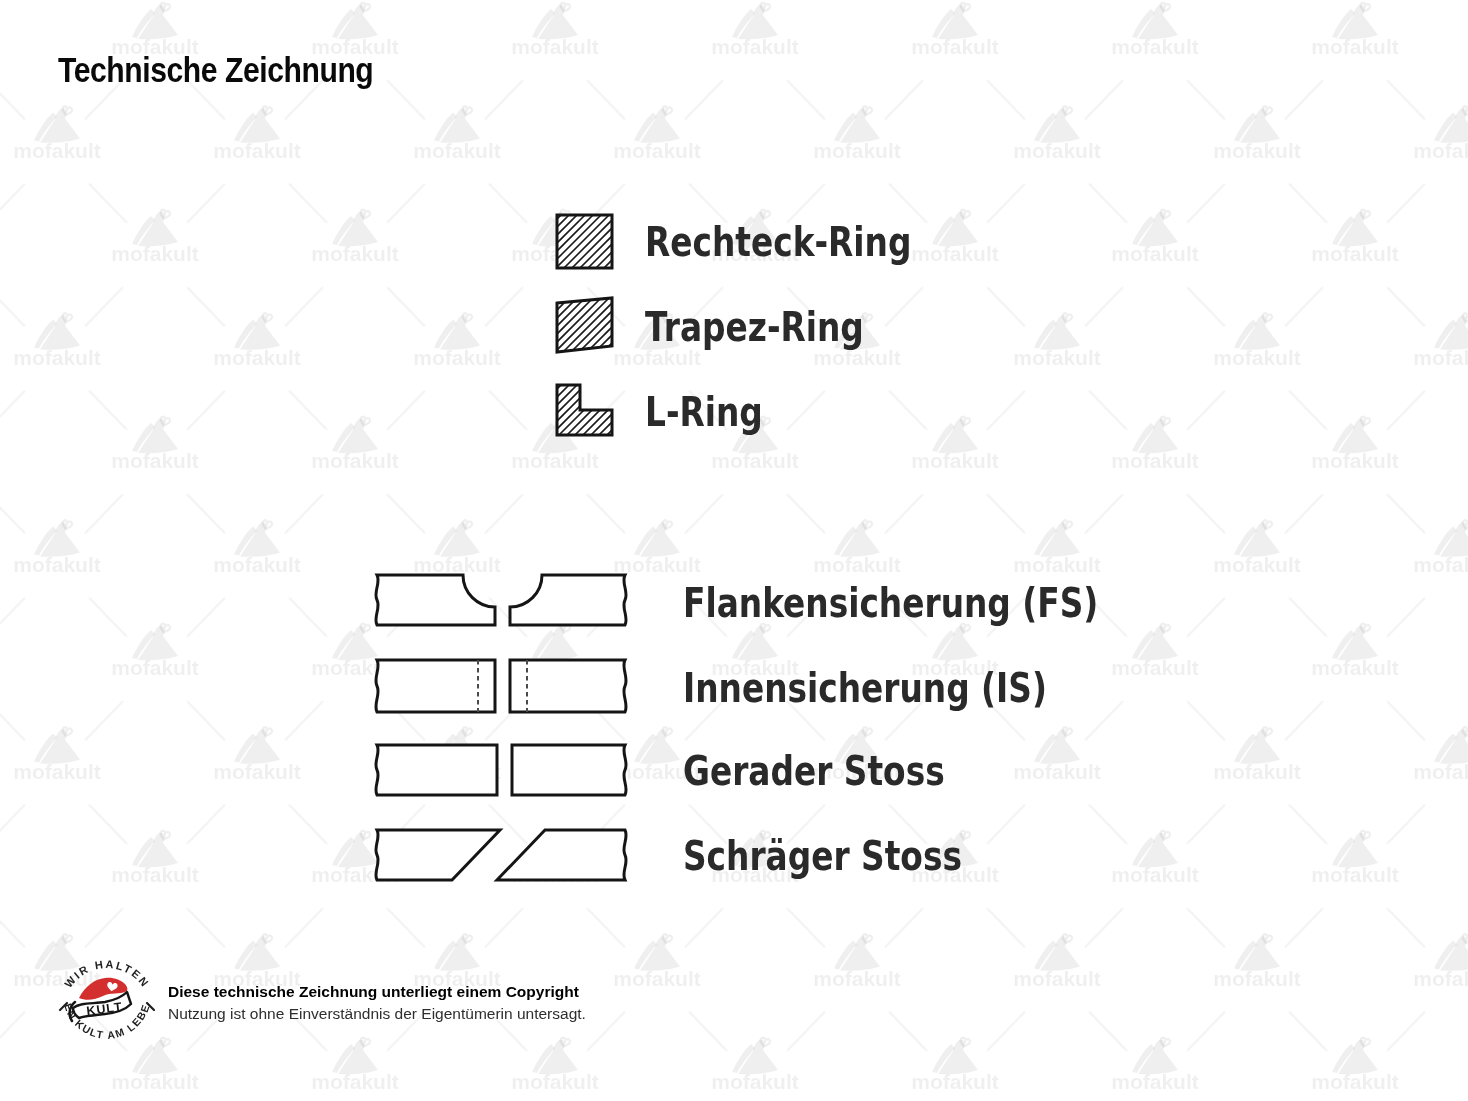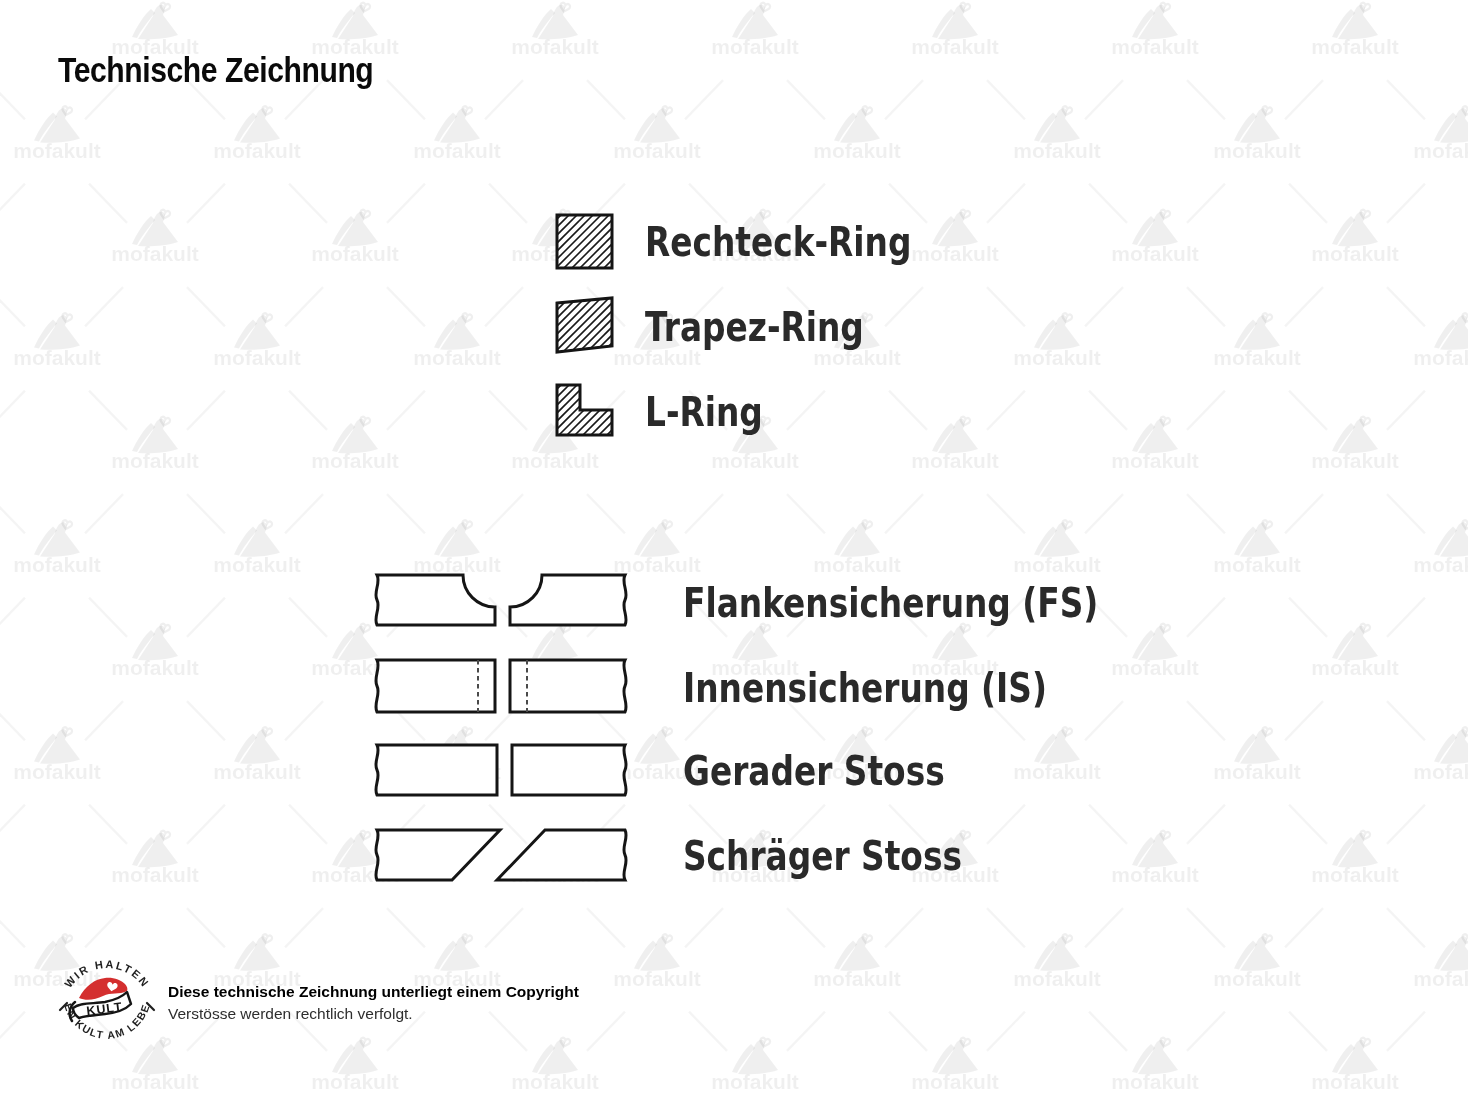--- a/index.html
+++ b/index.html
@@ -894,16 +894,16 @@
       <path d="M 17,63 C 13,57 14,49 20,44" fill="none" stroke="#151515" stroke-width="2.5" stroke-linecap="round"></path>
       <path d="M 24,40 C 30,28 40,21 50,20 C 58,19 66,22 70,26 C 72,28 73,31 72,33 C 64,37 56,34 48,38 C 40,42 31,43 24,40 Z" fill="#d42f2f"></path>
       <path d="M 0,2.2 C -0.4,0.8 -1.8,0 -3,0.6 C -4.4,1.4 -4.6,3.2 -3.4,4.6 L 0,7.6 L 3.4,4.6 C 4.6,3.2 4.4,1.4 3,0.6 C 1.8,0 0.4,0.8 0,2.2 Z" transform="translate(58,24) rotate(10) scale(1.25)" fill="#ffffff"></path>
       <path d="M 18,50 C 26,44 38,46 50,44 C 60,42 68,38 72,34 L 76,46 C 70,52 60,55 50,56 C 40,57 30,58 24,60 C 20,57 18,54 18,50 Z" fill="#ffffff" stroke="#151515" stroke-width="2.4" stroke-linejoin="round"></path>
       <text x="50" y="55" transform="rotate(-7 50 55)" text-anchor="middle" font-size="12.5" font-weight="bold" letter-spacing="1" fill="#161616">KULT</text>
     </g>
   </svg>
 
   <div id="copyright" class="abs">
     <div><span class="b">Diese technische Zeichnung unterliegt einem Copyright</span><span></span></div>
-    <div><span class="b"></span><span>Verstösse werden rechtlich verfolgt.</span></div>
+    <div><span class="b"></span><span>Nutzung ist ohne Einverständnis der Eigentümerin untersagt.</span></div>
   </div>
 
 </div>
 
 </body></html>

